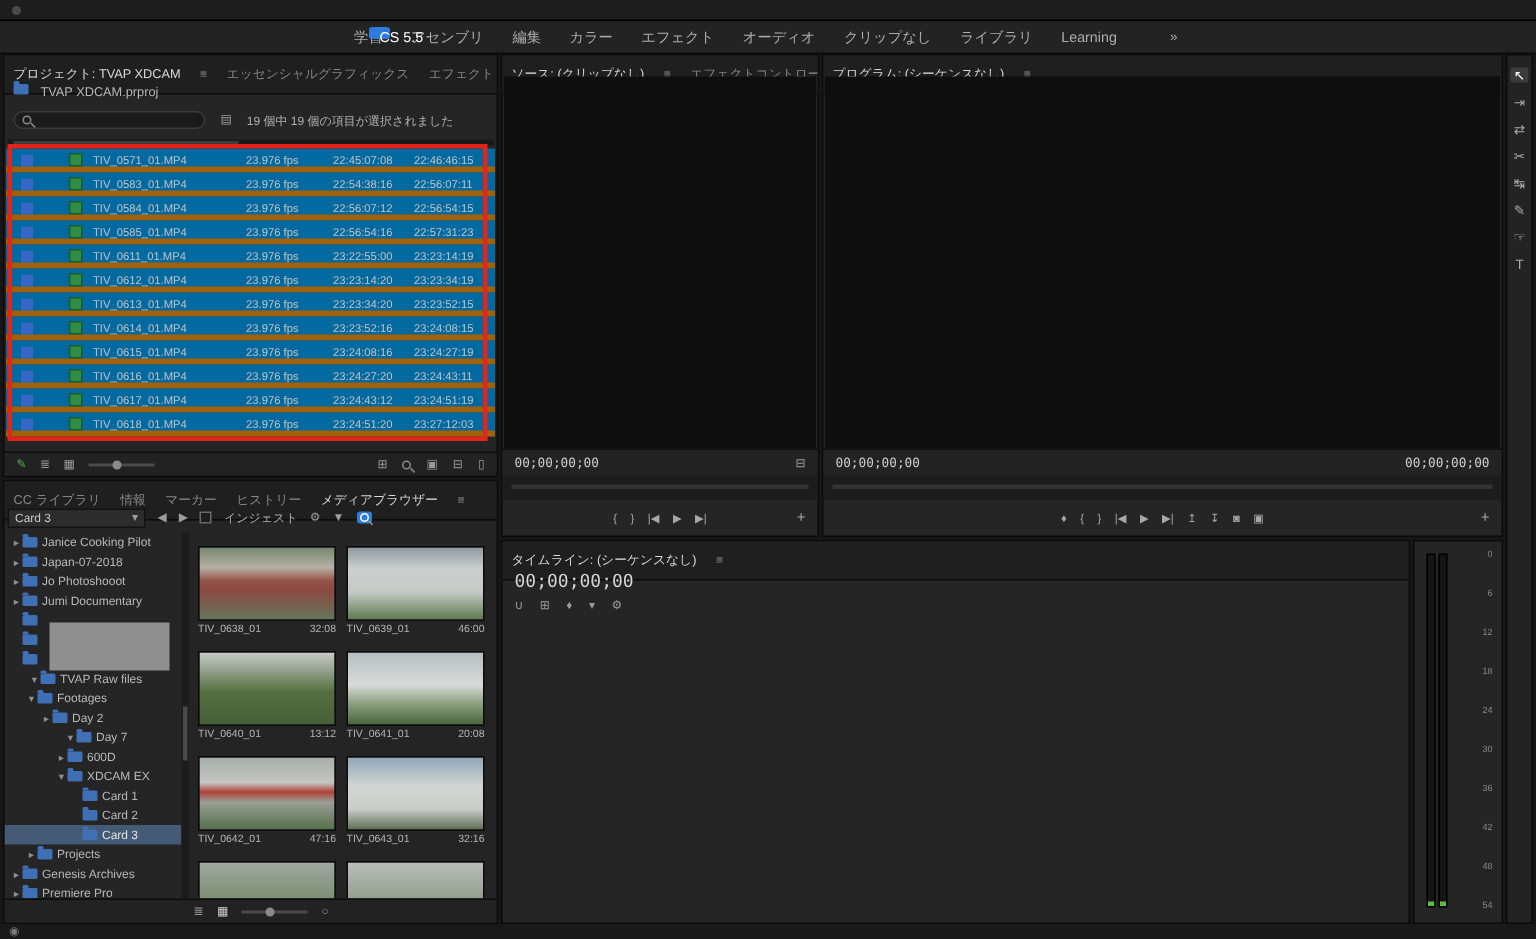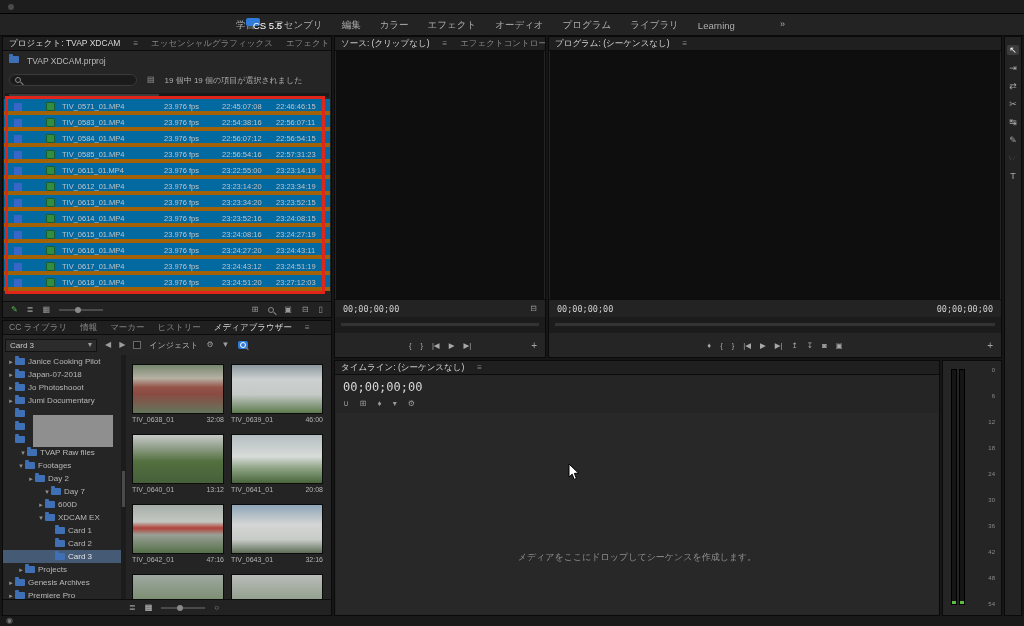--- a/index.html
+++ b/index.html
@@ -9,21 +9,21 @@
   
   .titlebar{position:absolute;left:0;top:0;width:1024px;height:14px;background:#1d1d1d;border-bottom:1px solid #000}
   .titlebar .dot{position:absolute;left:8px;top:4px;width:6px;height:6px;border-radius:50%;background:#4a4a4a}
   .titlebar .title{position:absolute;left:0;right:0;top:1px;text-align:center;font-size:9px;color:#8f8f8f;white-space:nowrap}
   .menubar{position:absolute;left:0;top:14px;width:1024px;height:22px;background:#232323;border-bottom:1px solid #0b0b0b}
   .menubar .items{position:absolute;left:236px;top:0;height:22px;display:flex;align-items:center;gap:19px;font-size:9.5px;color:#adadad;white-space:nowrap}
   .menubar .chip{background:#2f7bda;color:#fff;padding:2px 7px;border-radius:2px}
   .menubar .ovf{position:absolute;left:780px;top:5px;font-size:9px;color:#adadad}
   
   .panel{position:absolute;background:#252525;border:1px solid #0a0a0a}
-  .phead{position:absolute;left:0;top:0;right:0;height:14px;background:#1f1f1f;border-bottom:1px solid #0c0c0c;
+  .phead{position:absolute;left:0;top:0;right:0;height:26px;background:#1f1f1f;border-bottom:1px solid #0c0c0c;
     display:flex;align-items:center;gap:13px;padding:0 6px;font-size:8.5px;color:#878787;white-space:nowrap;overflow:hidden}
   .tab-active{color:#d8d8d8}
   .pmenu{color:#8c8c8c;font-size:8px}
   .ic{color:#9c9c9c;font-size:8px;line-height:1}
   .mag{width:6px;height:6px;border:1px solid #8a8a8a;border-radius:50%;position:relative;display:inline-block}
   .mag::after{content:"";position:absolute;left:4px;top:5px;width:4px;height:1px;background:#8a8a8a;transform:rotate(45deg)}
   
   .brow{position:absolute;left:6px;top:19px;display:flex;align-items:flex-start;gap:5px;font-size:8.5px;color:#b8b8b8}
   .searchrow{position:absolute;left:6px;top:36px;right:4px;height:14px;display:flex;align-items:center;gap:10px}
   .searchbox{width:128px;height:12px;background:#1b1b1b;border:1px solid #3a3a3a;border-radius:7px;display:flex;align-items:center;gap:4px;padding:0 5px}
@@ -102,21 +102,21 @@
 </div>
 
 <div class="menubar">
   <div class="items">
     <span>学習</span>
     <span>アセンブリ</span>
     <span>編集</span>
     <span>カラー</span>
     <span>エフェクト</span>
     <span>オーディオ</span>
-    <span>プログラム</span>
+    <span>クリップなし</span>
     <span>ライブラリ</span>
     <span>Learning</span>
     <span class="chip">CS 5.5</span>
   </div>
   <span class="ovf">»</span>
 </div>
 
 <div class="panel" style="left:2px;top:36px;width:330px;height:282px">
   <div class="phead">
     <span class="tab-active">プロジェクト: TVAP XDCAM</span>
@@ -500,28 +500,20 @@
     <span class="pmenu">≡</span>
   </div>
   <span class="tl-tc tc">00;00;00;00</span>
   <div class="tl-icons">
     <span>∪</span>
     <span>⊞</span>
     <span>♦</span>
     <span>▾</span>
     <span>⚙</span>
   </div>
-  <div class="tl-body">
-    <div class="tl-msg">メディアをここにドロップしてシーケンスを作成します。</div>
-    <div class="cursor">
-      <svg width="12" height="18" viewBox="0 0 12 18">
-          <path d="M1,1 L1,14 L4.2,11.2 L6.2,16.4 L8.4,15.4 L6.4,10.4 L10.6,10.2 Z" fill="#fff" stroke="#000" stroke-width="1"></path>
-        </svg>
-    </div>
-  </div>
 </div>
 
 <div class="panel" style="left:942px;top:360px;width:60px;height:256px">
   <div class="meter-bars">
     <div class="mbar"></div>
       <div class="mbar"></div>
   </div>
   <div class="meter-scale">
     <span>0</span>
     <span>6</span>

